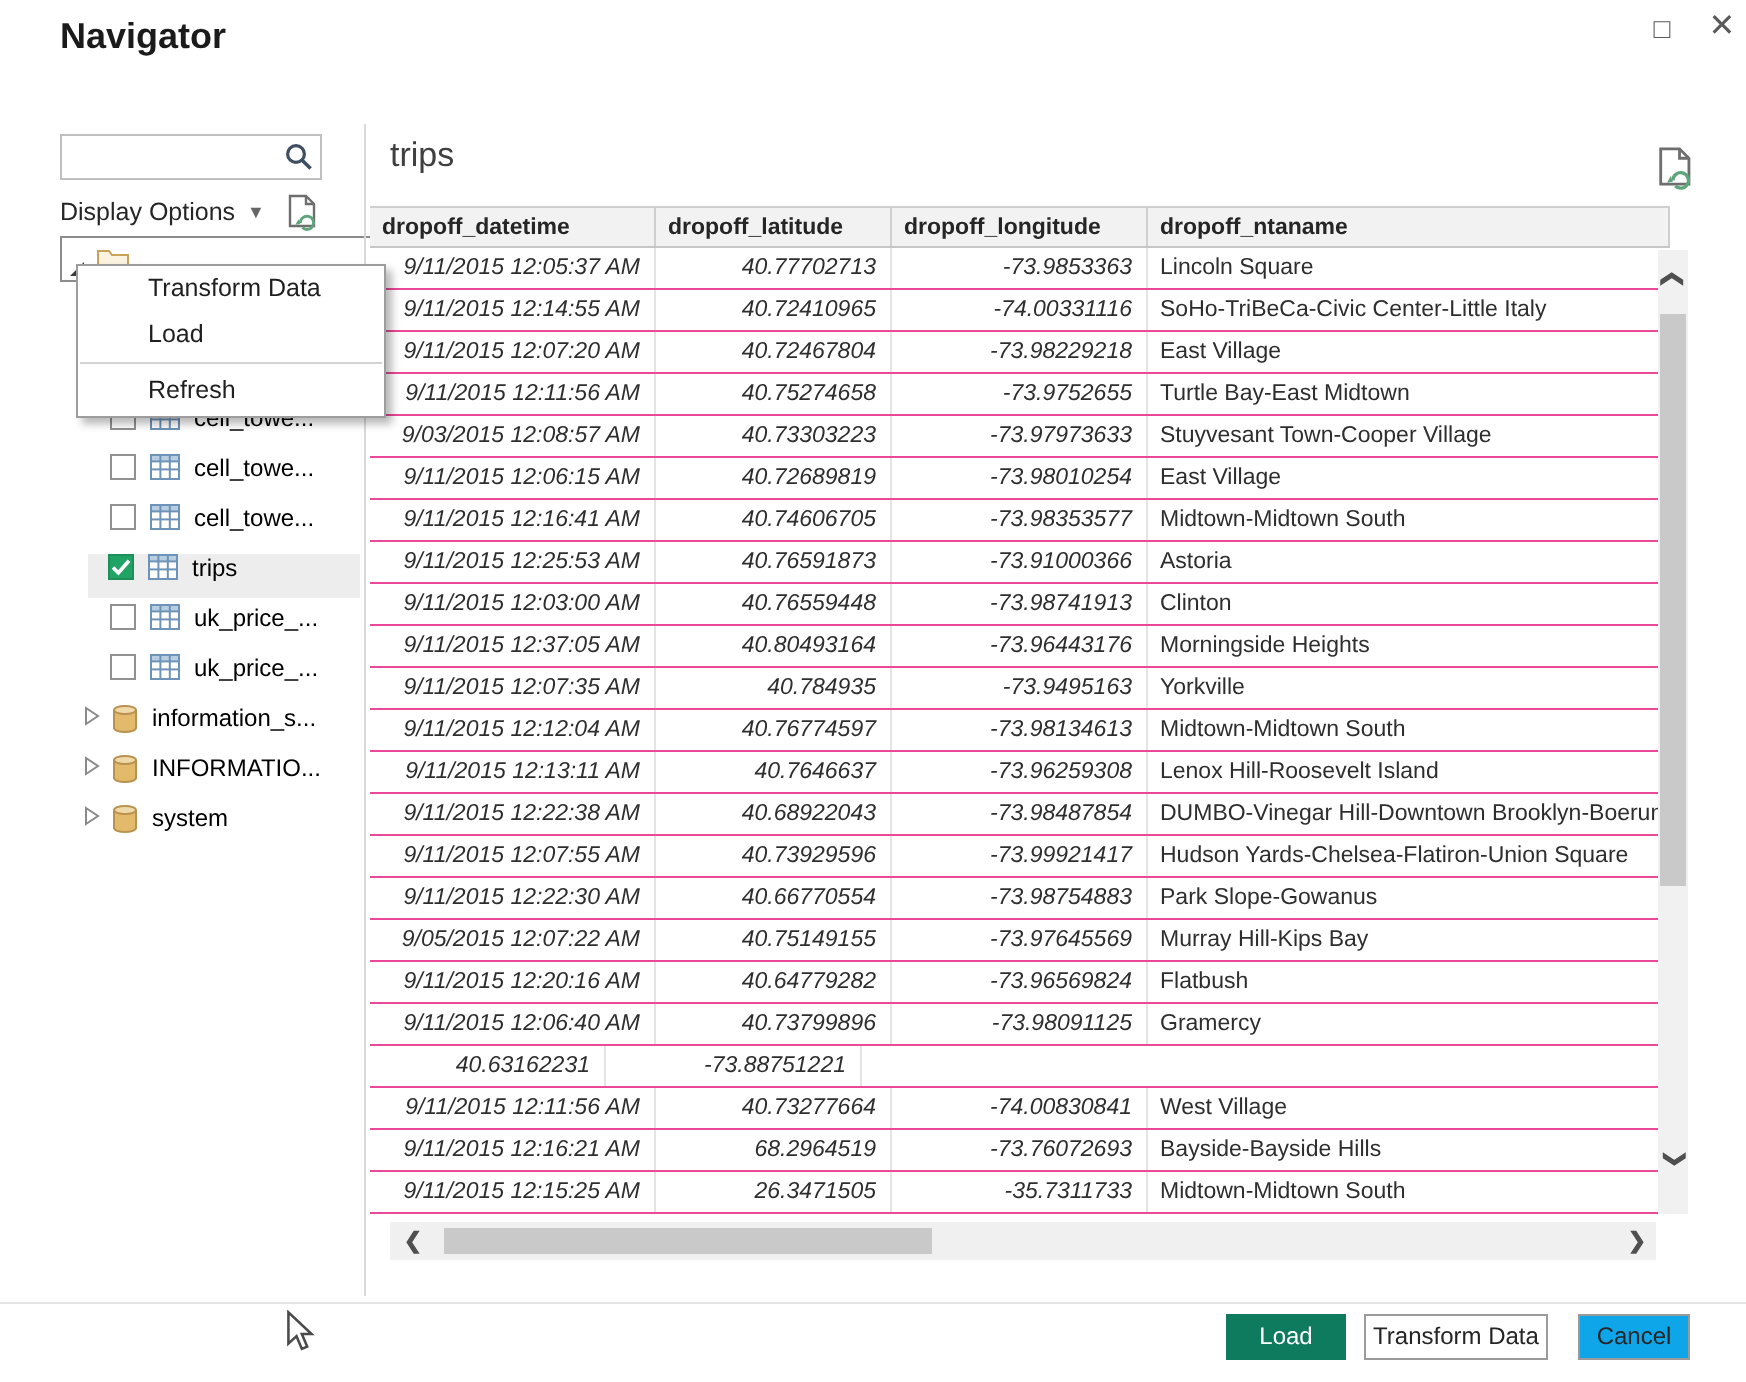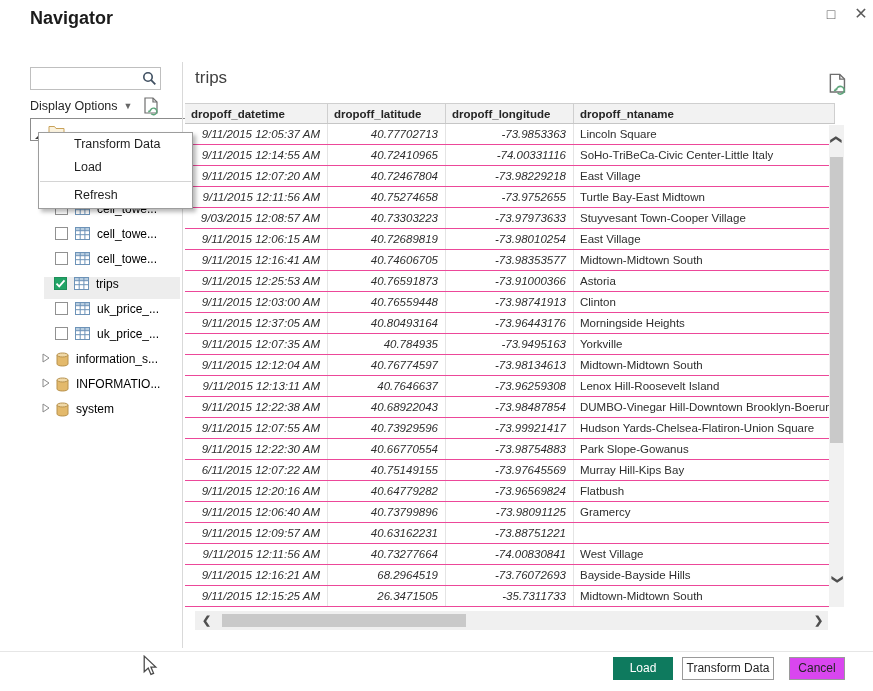--- a/index.html
+++ b/index.html
@@ -69,21 +69,21 @@
   .vsb .dn { top:448px; transform:rotate(-90deg); }
   .hsb { left:195px; top:611px; width:633px; height:19px; background:#f0f0f0; }
   .hsb .thumb { position:absolute; left:27px; top:3px; width:244px; height:13px; background:#c9c9c9; }
   .hsb .lt { left:4px; top:3px; }
   .hsb .rt { right:2px; left:auto; top:3px; }
 
   
   .btn { top:657px; height:23px; font-size:12px; text-align:center; line-height:21px; cursor:default; }
   .btn-load { left:613px; width:60px; background:#0e7a5e; color:#fff; border:1px solid #0e7a5e; }
   .btn-transform { left:682px; width:92px; background:#fff; border:1px solid #9a9a9a; color:#252525; }
-  .btn-cancel { left:789px; width:56px; background:#d946ef; border:1px solid #9a9a9a; color:#252525; }
+  .btn-cancel { left:789px; width:56px; background:#0ea5e9; border:1px solid #9a9a9a; color:#252525; }
 
   .cursor { left:142px; top:655px; z-index:40; }
 </style>
 </head>
 <body>
 
 <div class="abs dlg-title">Navigator</div>
 <div class="abs win-btn win-max">□</div>
 <div class="abs win-btn win-close">✕</div>
 
@@ -341,39 +341,38 @@
       <div class="td c2 it">-73.99921417</div>
       <div class="td c3 nta">Hudson Yards-Chelsea-Flatiron-Union Square</div>
     </div>
   <div class="tr">
       <div class="td c0 it">9/11/2015 12:22:30 AM</div>
       <div class="td c1 it">40.66770554</div>
       <div class="td c2 it">-73.98754883</div>
       <div class="td c3 nta">Park Slope-Gowanus</div>
     </div>
   <div class="tr">
-      <div class="td c0 it">6/11/2015 12:07:22 AM</div>
+      <div class="td c0 it">9/05/2015 12:07:22 AM</div>
       <div class="td c1 it">40.75149155</div>
       <div class="td c2 it">-73.97645569</div>
       <div class="td c3 nta">Murray Hill-Kips Bay</div>
     </div>
   <div class="tr">
       <div class="td c0 it">9/11/2015 12:20:16 AM</div>
       <div class="td c1 it">40.64779282</div>
       <div class="td c2 it">-73.96569824</div>
       <div class="td c3 nta">Flatbush</div>
     </div>
   <div class="tr">
       <div class="td c0 it">9/11/2015 12:06:40 AM</div>
       <div class="td c1 it">40.73799896</div>
       <div class="td c2 it">-73.98091125</div>
       <div class="td c3 nta">Gramercy</div>
     </div>
   <div class="tr">
-      <div class="td c0 it">9/11/2015 12:09:57 AM</div>
       <div class="td c1 it">40.63162231</div>
       <div class="td c2 it">-73.88751221</div>
     </div>
   <div class="tr">
       <div class="td c0 it">9/11/2015 12:11:56 AM</div>
       <div class="td c1 it">40.73277664</div>
       <div class="td c2 it">-74.00830841</div>
       <div class="td c3 nta">West Village</div>
     </div>
   <div class="tr">

